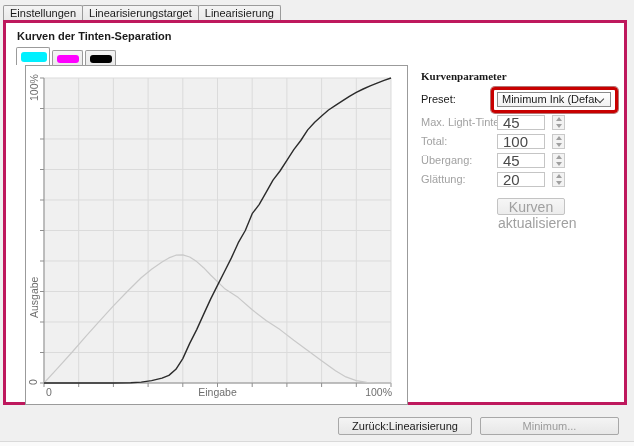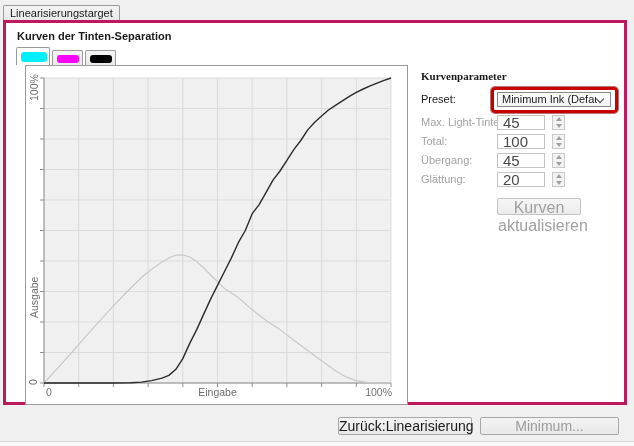--- a/index.html
+++ b/index.html
@@ -72,41 +72,43 @@
     font-family:"Liberation Sans", sans-serif; font-size:15px; padding:0 0 0 5px;
   }
   .spinner { position:absolute; left:546px; width:13px; height:15px; border:1px solid #c9c9c9; background:#f3f3f3; }
   .spin-btn { position:absolute; left:0; width:11px; height:6px; }
   .spin-up { top:0; }
   .spin-down { bottom:0; }
   .spin-up::after, .spin-down::after { content:""; position:absolute; left:3px; }
   .spin-up::after { top:1px; border-left:3px solid transparent; border-right:3px solid transparent; border-bottom:4px solid #a0a0a0; }
   .spin-down::after { bottom:1px; border-left:3px solid transparent; border-right:3px solid transparent; border-top:4px solid #a0a0a0; }
   .update-btn {
-    position:absolute; left:491px; top:175px; width:84px; height:17px;
+    position:absolute; left:491px; top:175px; width:68px; height:17px;
     background:linear-gradient(#f6f6f6,#ececec); border:1px solid #c3c3c3;
-    color:#a0a0a0; font-family:"Liberation Sans", sans-serif; font-size:16px;
+    color:#a0a0a0; font-family:"Liberation Sans", sans-serif; font-size:14px;
     border-radius:2px;
   }
   
   .footer-btn {
     position:absolute; top:417px; height:18px;
     background:linear-gradient(#f4f4f4,#e7e7e7); border:1px solid #a8a8a8;
-    font-family:"Liberation Sans", sans-serif; font-size:14px; color:#1a1a1a;
+    font-family:"Liberation Sans", sans-serif; font-size:11px; color:#1a1a1a;
     border-radius:2px;
   }
   .btn-back { left:338px; width:134px; }
   .btn-next { left:480px; width:139px; color:#9b9b9b; }
   .bottom-strip { position:absolute; left:0; top:441px; width:634px; height:5px; background:#fafafa; border-top:1px solid #d9d9d9; }
 </style>
 </head>
 <body>
 
 <div class="tabbar">
+  <div class="tab">Einstellungen</div>
   <div class="tab">Linearisierungstarget</div>
+  <div class="tab">Linearisierung</div>
 </div>
 
 <div class="tabpage">
 
   <div class="section-heading">Kurven der Tinten-Separation</div>
 
   <div class="ctab ctab-cyan">
     <span class="swatch" style="background: rgb(0, 240, 255);"></span>
   </div>
   <div class="ctab ctab-magenta">

